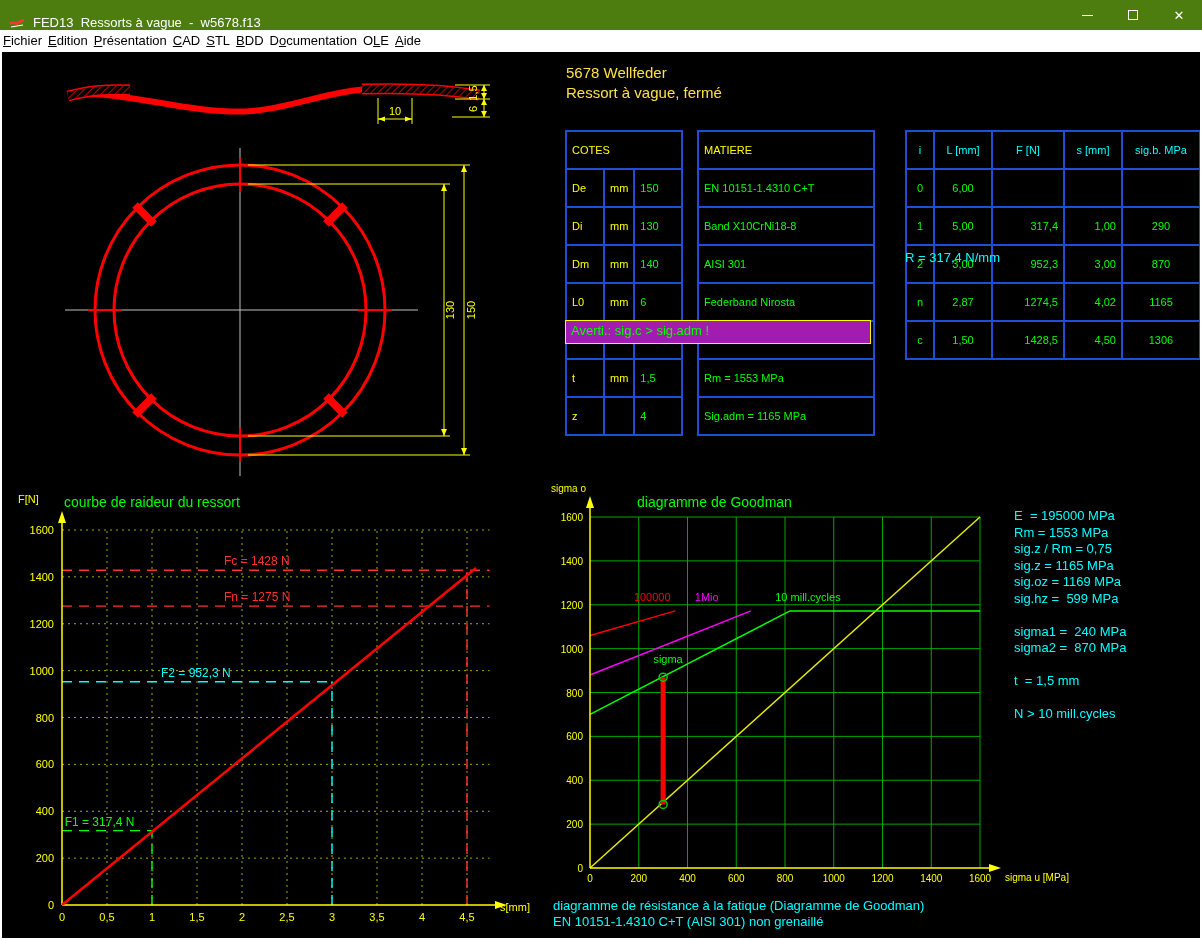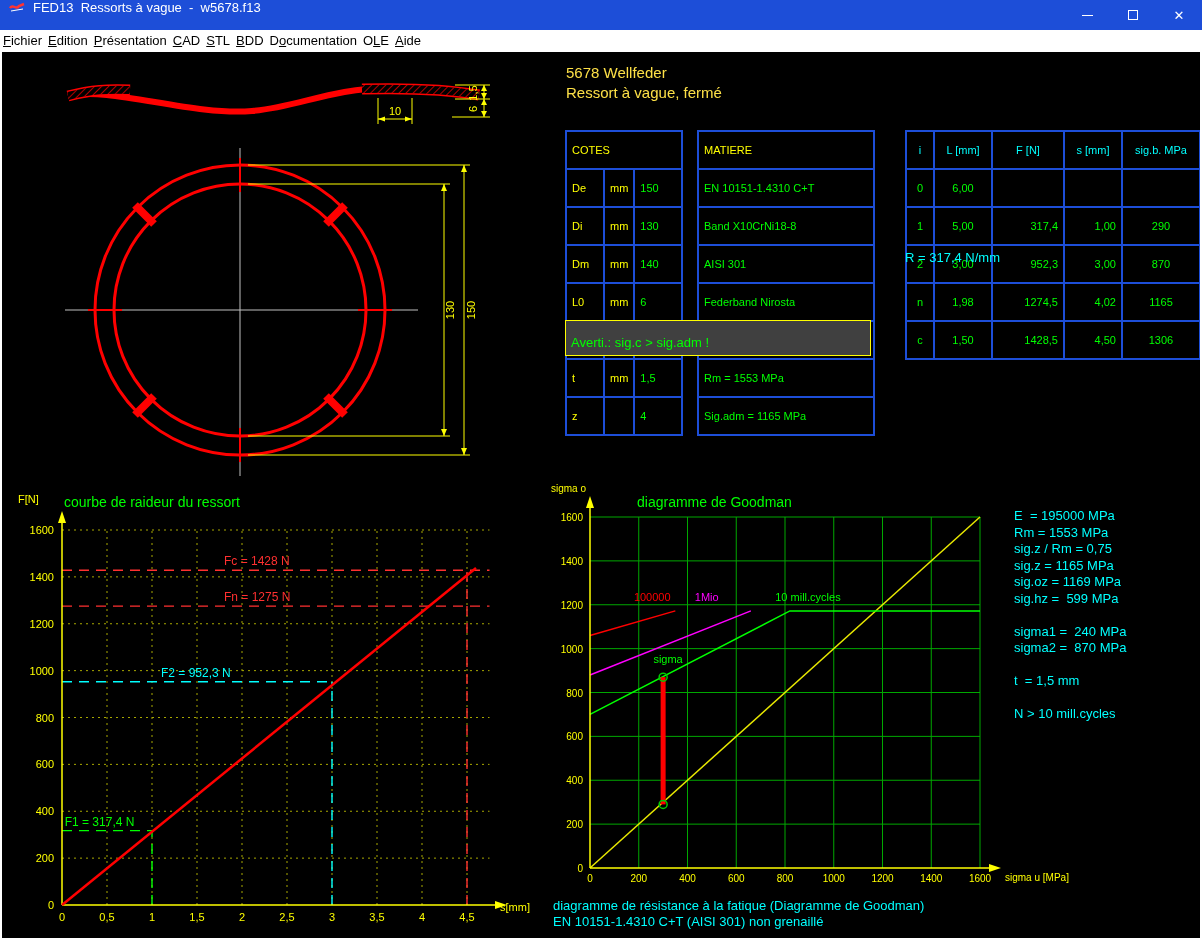--- a/index.html
+++ b/index.html
@@ -1,19 +1,19 @@
 <!DOCTYPE html>
 <html><head>
 <meta charset="utf-8">
 <style>
   *{margin:0;padding:0;box-sizing:border-box}
   html,body{width:1202px;height:940px;background:#000;overflow:hidden;position:relative;
     font-family:"Liberation Sans",sans-serif}
-  .titlebar{position:absolute;left:0;top:0;width:1202px;height:30px;background:#1d4ed8;color:#fff;
-    display:flex;align-items:flex-start}
+  .titlebar{position:absolute;left:0;top:0;width:1202px;height:30px;background:#4d7c0f;color:#fff;
+    display:flex;align-items:flex-end}
   .app-icon{margin:0 8px 0 9px;display:flex}
   .title-text{font-size:13px;white-space:pre;color:#fff}
   .win-controls{position:absolute;right:0;top:0;height:30px;display:flex}
   .win-btn{width:46px;height:30px;display:flex;align-items:center;justify-content:center;color:#fff;cursor:default}
   .glyph-min{width:11px;height:1px;background:#fff}
   .glyph-max{width:10px;height:10px;border:1px solid #fff}
   .glyph-close{font-size:13px;line-height:13px}
   .menubar{position:absolute;left:0;top:30px;width:1202px;height:22px;background:#fff;color:#000;
     display:flex;align-items:center;font-size:13px}
   .menu-item{padding:0 3px;height:22px;line-height:22px;white-space:pre}
@@ -26,21 +26,21 @@
   .cyan{color:#00ffff}.green{color:#00ff00}.yellow{color:#ffff00}
   .t10{font-size:10px}.t13{font-size:13px;white-space:pre}.t14{font-size:14px}
   .hdr{font-size:15px;color:#fde047;white-space:pre}
   table{border-collapse:collapse;position:absolute;background:#000;table-layout:fixed}
   td{border:2px solid #1d4ed8;font-size:11px;height:19px;padding:12px 5px;white-space:nowrap;overflow:hidden}
   .c-name{width:38px}.c-unit{width:30px}.c-val{width:48px}
   .m-col{width:176px}
   .rc0{width:28px;text-align:center}.rc1{width:58px;text-align:center}.rc2{width:72px;text-align:right}
   .rc3{width:58px;text-align:right}.rc4{width:78px;text-align:center}
   #results-table tr:first-child td{text-align:center}
-  .warning{border:1px solid #ffff00;width:306px;height:36px;line-height:18px;padding:12px 5px;background:#404040}
+  .warning{border:1px solid #ffff00;width:306px;height:24px;line-height:18px;padding:0 5px;background:#a21caf}
   .info-line{font-size:13px;line-height:16.5px;color:#00ffff;white-space:pre}
   svg{position:absolute}
   svg text{font-family:"Liberation Sans",sans-serif}
   .dim{fill:#ffff00;font-size:11px}
 </style>
 </head>
 <body>
 
 <div class="titlebar">
   <span class="app-icon">
@@ -241,21 +241,21 @@
         </tr>
         <tr>
           <td class="green rc0">2</td>
           <td class="green rc1">3,00</td>
           <td class="green rc2">952,3</td>
           <td class="green rc3">3,00</td>
           <td class="green rc4">870</td>
         </tr>
         <tr>
           <td class="green rc0">n</td>
-          <td class="green rc1">1,98</td>
+          <td class="green rc1">2,87</td>
           <td class="green rc2">1274,5</td>
           <td class="green rc3">4,02</td>
           <td class="green rc4">1165</td>
         </tr>
         <tr>
           <td class="green rc0">c</td>
           <td class="green rc1">1,50</td>
           <td class="green rc2">1428,5</td>
           <td class="green rc3">4,50</td>
           <td class="green rc4">1306</td>

